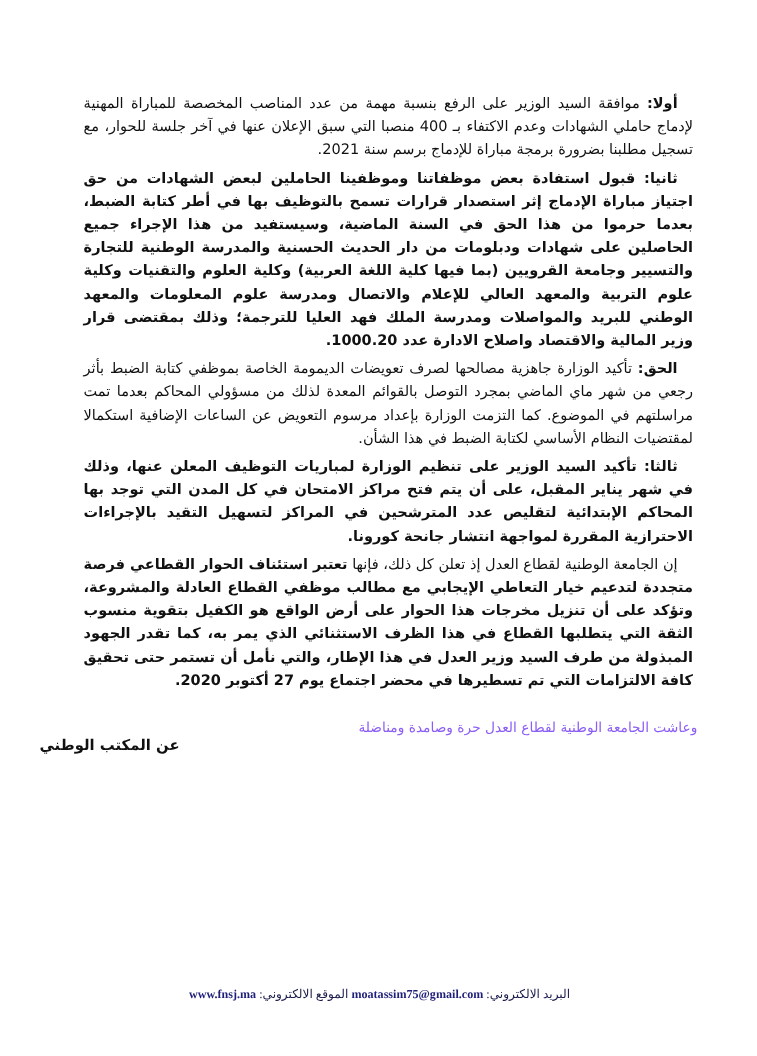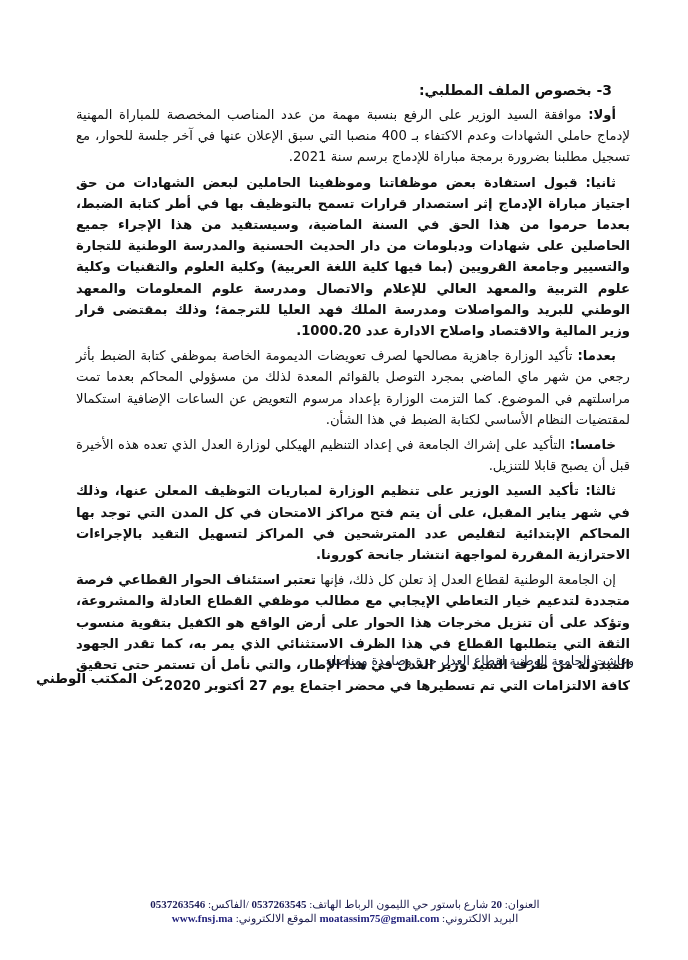--- a/index.html
+++ b/index.html
@@ -40,21 +40,21 @@
     }
     .lead {
       font-weight: bold;
     }
     .closing {
       position: absolute;
       top: 653px;
       right: 54px;
       direction: rtl;
       font-size: 12.5px;
-      color: #0f172a;
+      color: #8b5cf6;
     }
     .signature {
       position: absolute;
       top: 670px;
       left: 0;
       width: 688px;
       text-align: left;
       direction: rtl;
       font-weight: bold;
       font-size: 13.5px;
@@ -82,61 +82,48 @@
     }
     .ltr {
       direction: ltr;
       unicode-bidi: embed;
     }
   </style>
 </head>
 <body>
 
 <div class="page">
-  <p class="heading">3- بخصوص الملف المطلبي:</p>
 
   <p class="para">
     <span class="lead">أولا:</span><span> موافقة السيد الوزير على الرفع بنسبة مهمة من عدد المناصب المخصصة للمباراة المهنية لإدماج حاملي الشهادات وعدم الاكتفاء بـ 400 منصبا التي سبق الإعلان عنها في آخر جلسة للحوار، مع تسجيل مطلبنا بضرورة برمجة مباراة للإدماج برسم سنة 2021.</span>
   </p>
 
   <p class="para bold">
     <span class="lead">ثانيا:</span><span> قبول استفادة بعض موظفاتنا وموظفينا الحاملين لبعض الشهادات من حق اجتياز مباراة الإدماج إثر استصدار قرارات تسمح بالتوظيف بها في أطر كتابة الضبط، بعدما حرموا من هذا الحق في السنة الماضية، وسيستفيد من هذا الإجراء جميع الحاصلين على شهادات ودبلومات من دار الحديث الحسنية والمدرسة الوطنية للتجارة والتسيير وجامعة القرويين (بما فيها كلية اللغة العربية) وكلية العلوم والتقنيات وكلية علوم التربية والمعهد العالي للإعلام والاتصال ومدرسة علوم المعلومات والمعهد الوطني للبريد والمواصلات ومدرسة الملك فهد العليا للترجمة؛ وذلك بمقتضى قرار وزير المالية والاقتصاد واصلاح الادارة عدد 1000.20.</span>
   </p>
 
   <p class="para">
-    <span class="lead">بعدما:</span><span> تأكيد الوزارة جاهزية مصالحها لصرف تعويضات الديمومة الخاصة بموظفي كتابة الضبط بأثر رجعي من شهر ماي الماضي بمجرد التوصل بالقوائم المعدة لذلك من مسؤولي المحاكم بعدما تمت مراسلتهم في الموضوع. كما التزمت الوزارة بإعداد مرسوم التعويض عن الساعات الإضافية استكمالا لمقتضيات النظام الأساسي لكتابة الضبط في هذا الشأن.</span>
+    <span class="lead">الحق:</span><span> تأكيد الوزارة جاهزية مصالحها لصرف تعويضات الديمومة الخاصة بموظفي كتابة الضبط بأثر رجعي من شهر ماي الماضي بمجرد التوصل بالقوائم المعدة لذلك من مسؤولي المحاكم بعدما تمت مراسلتهم في الموضوع. كما التزمت الوزارة بإعداد مرسوم التعويض عن الساعات الإضافية استكمالا لمقتضيات النظام الأساسي لكتابة الضبط في هذا الشأن.</span>
   </p>
 
 
-  <p class="para">
-    <span class="lead">خامسا:</span><span> التأكيد على إشراك الجامعة في إعداد التنظيم الهيكلي لوزارة العدل الذي تعده هذه الأخيرة قبل أن يصبح قابلا للتنزيل.</span>
-  </p>
 
   <p class="para bold">
     <span class="lead">ثالثا:</span><span> تأكيد السيد الوزير على تنظيم الوزارة لمباريات التوظيف المعلن عنها، وذلك في شهر يناير المقبل، على أن يتم فتح مراكز الامتحان في كل المدن التي توجد بها المحاكم الإبتدائية لتقليص عدد المترشحين في المراكز لتسهيل التقيد بالإجراءات الاحترازية المقررة لمواجهة انتشار جانحة كورونا.</span>
   </p>
 
   <p class="para">
     <span>إن الجامعة الوطنية لقطاع العدل إذ تعلن كل ذلك، فإنها </span><span class="lead">تعتبر استئناف الحوار القطاعي فرصة متجددة لتدعيم خيار التعاطي الإيجابي مع مطالب موظفي القطاع العادلة والمشروعة، وتؤكد على أن تنزيل مخرجات هذا الحوار على أرض الواقع هو الكفيل بتقوية منسوب الثقة التي يتطلبها القطاع في هذا الظرف الاستثنائي الذي يمر به، كما تقدر الجهود المبذولة من طرف السيد وزير العدل في هذا الإطار، والتي نأمل أن تستمر حتى تحقيق كافة الالتزامات التي تم تسطيرها في محضر اجتماع يوم 27 أكتوبر 2020.</span>
   </p>
 </div>
 
 <div class="closing">وعاشت الجامعة الوطنية لقطاع العدل حرة وصامدة ومناضلة</div>
 
 <div class="signature">عن المكتب الوطني</div>
 
 <div class="footer">
   <div>
-    <span>العنوان:</span>
-    <span class="num">20</span>
-    <span>شارع باستور حي الليمون الرباط</span>
-    <span>الهاتف:</span>
-    <span class="num ltr">0537263545</span>
-    <span>/الفاكس:</span>
-    <span class="num ltr">0537263546</span>
-  </div>
-  <div>
     <span>البريد الالكتروني:</span>
     <span class="link ltr">moatassim75@gmail.com</span>
     <span>الموقع الالكتروني:</span>
     <span class="link ltr">www.fnsj.ma</span>
   </div>
 </div>
 
 </body></html>

